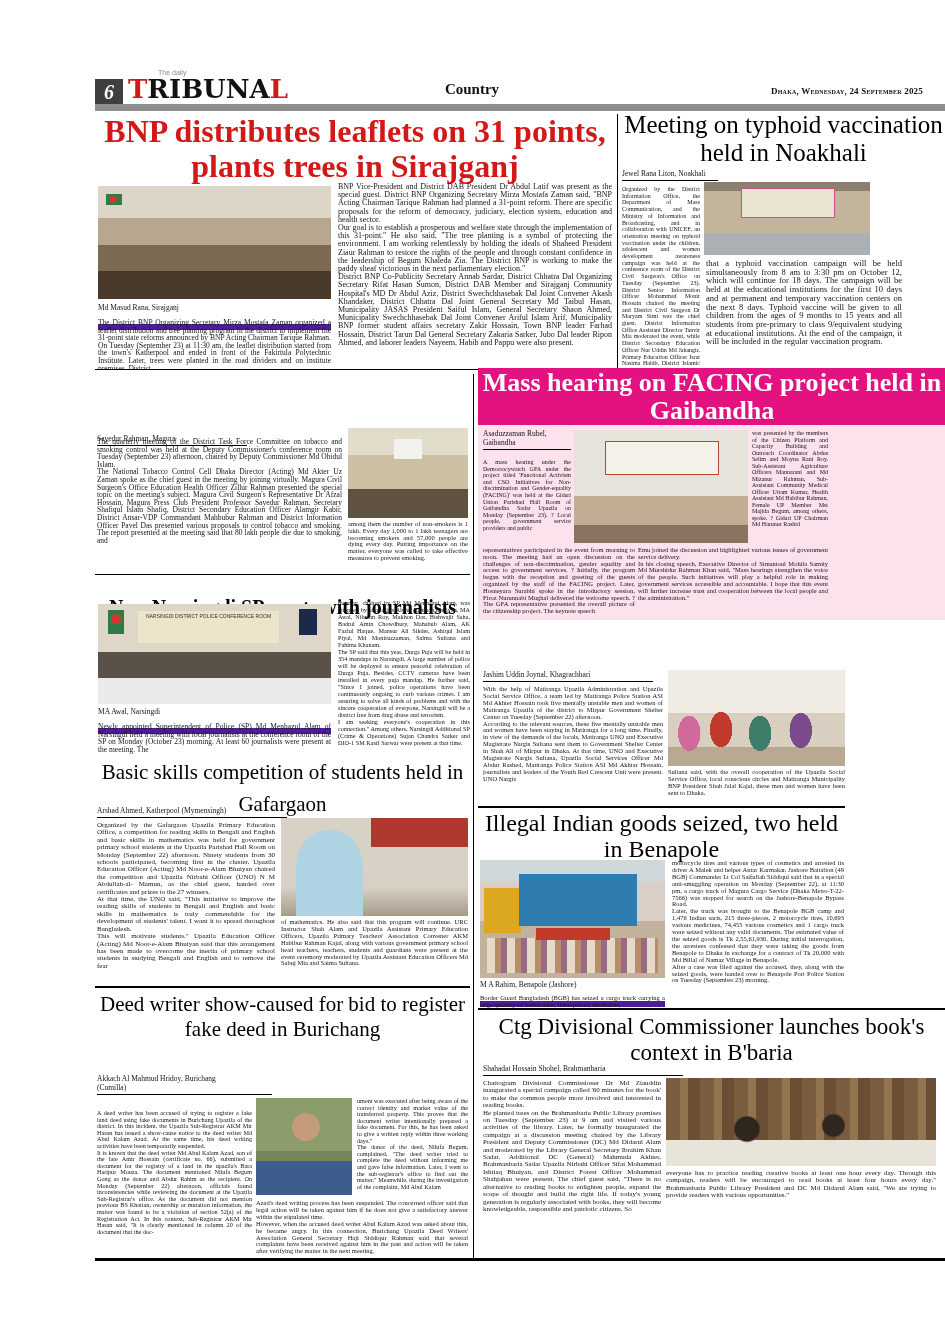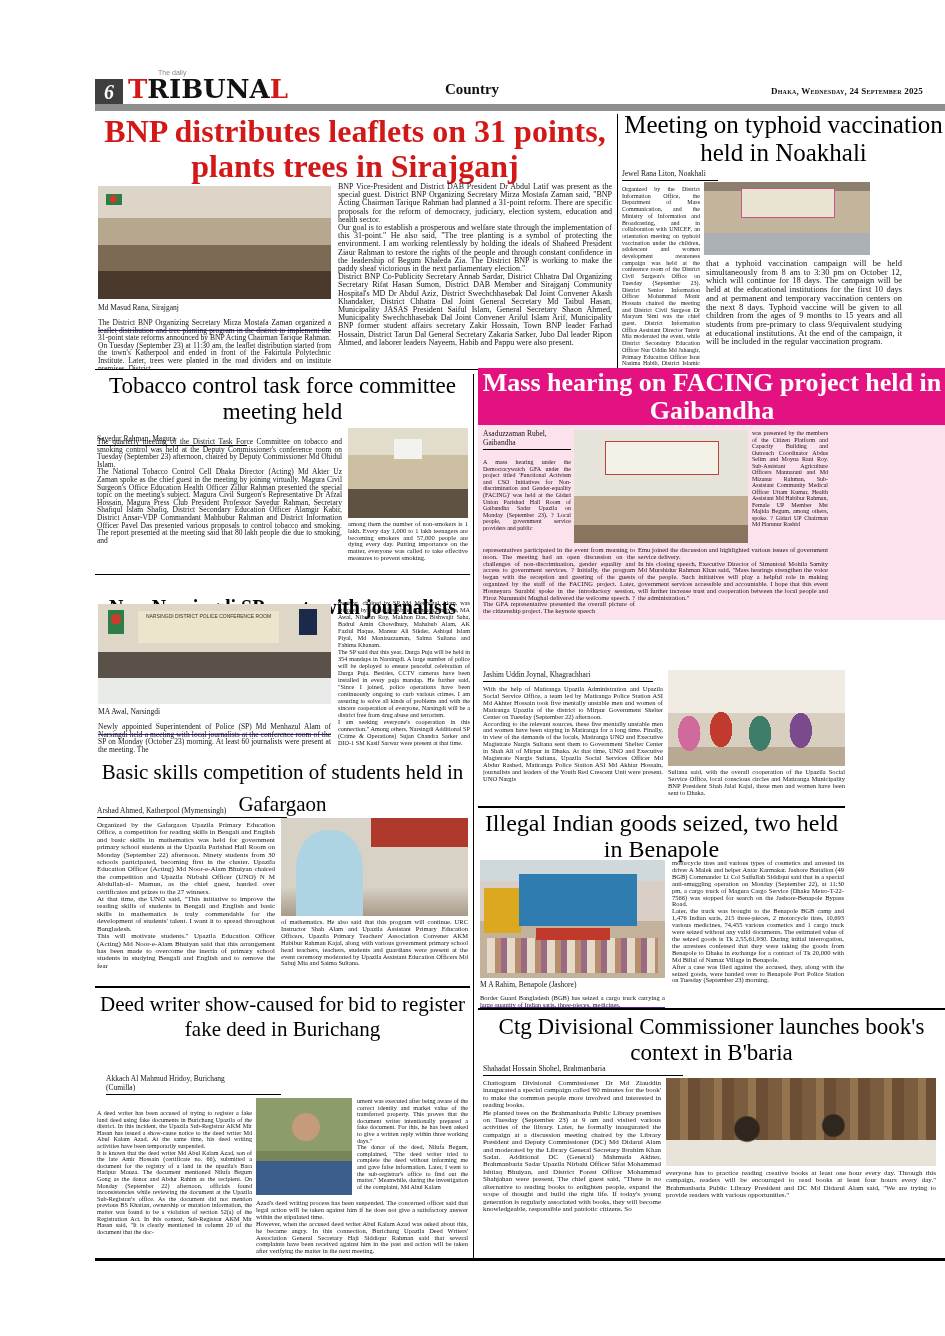--- a/index.html
+++ b/index.html
@@ -3,21 +3,21 @@
 <meta charset="utf-8">
 <style>
   html,body{margin:0;padding:0;background:#f2f2f2;}
   .page{position:relative;width:945px;height:1336px;background:#fff;margin:0 auto;overflow:hidden;
         font-family:"Liberation Serif","DejaVu Serif",serif;color:#111;}
   .txt{position:absolute;text-align:justify;white-space:pre-line;overflow:hidden;color:#151515;}
   .hl{position:absolute;font-weight:bold;text-align:center;color:#000;}
   .byline{position:absolute;font-size:7.5px;border-bottom:1px solid #000;padding-bottom:2px;color:#151515;white-space:pre-line;}
   .rule{position:absolute;background:#000;}
   .photo{position:absolute;overflow:hidden;}
-  .capline{position:absolute;font-size:7.5px;border-bottom:1px solid #4c1d95;padding-bottom:18px;color:#151515;}
+  .capline{position:absolute;font-size:7.5px;border-bottom:6px solid #4c1d95;padding-bottom:12px;color:#151515;}
   
   .pagenum{position:absolute;left:95px;top:79px;width:28px;height:27px;background:#3f3f3f;color:#fff;
            font-style:italic;font-size:20px;font-weight:bold;text-align:center;line-height:27px;}
   .masthead{position:absolute;left:128px;top:69px;line-height:1;}
   .masthead .daily{font-size:7px;color:#8a8a8a;margin-left:30px;font-family:"Liberation Sans",sans-serif;display:block;}
   .masthead .big{font-size:26px;font-weight:900;letter-spacing:0px;font-family:"DejaVu Serif",serif;}
   .masthead .red{color:#d21917;}
   .masthead .blk{color:#121212;}
   .section-label{position:absolute;left:372px;top:81px;width:200px;text-align:center;font-weight:bold;font-size:15px;}
   .dateline{position:absolute;left:660px;top:86px;width:263px;text-align:right;font-weight:bold;font-size:9px;
@@ -66,21 +66,20 @@
   <div class="txt" style="left:622px;top:186px;width:78px;height:190px;font-size:6px;line-height:6.7px;">Organized by the District Information Office, the Department of Mass Communication, and the Ministry of Information and Broadcasting, and in collaboration with UNICEF, an orientation meeting on typhoid vaccination under the children, adolescent and women development awareness campaign was held at the conference room of the District Civil Surgeon's Office on Tuesday (September 23). District Senior Information Officer Mohammad Monir Hossain chaired the meeting and District Civil Surgeon Dr Maryam Simi was the chief guest. District Information Office Assistant Director Tanvir Mia moderated the event, while District Secondary Education Officer Nur Uddin Md Jahangir, Primary Education Officer Israt Nasima Habib, District Islamic Foundation Deputy Director Abdullah Al Masud and Mass Communication Department, Dhaka Assistant Director Ujjal Hossain were the special guests. Speakers at the meeting said</div>
   <div class="photo" style="left:704px;top:182px;width:166px;height:73px;
        background:linear-gradient(0deg,#aab0b4 0 30%,rgba(0,0,0,0) 30%),linear-gradient(180deg,#8c7f6d 0 12%,#c3b49c 12% 100%);">
     <div style="position:absolute;left:22%;top:8%;width:56%;height:38%;background:#e9e3d2;border:1px solid #c9538a;"></div>
   </div>
   <div class="txt" style="left:706px;top:259px;width:196px;height:114px;font-size:8.5px;line-height:8.7px;">that a typhoid vaccination campaign will be held simultaneously from 8 am to 3:30 pm on October 12, which will continue for 18 days. The campaign will be held at the educational institutions for the first 10 days and at permanent and temporary vaccination centers on the next 8 days. Typhoid vaccine will be given to all children from the ages of 9 months to 15 years and all students from pre-primary to class 9/equivalent studying at educational institutions. At the end of the campaign, it will be included in the regular vaccination program.</div>
 
   <div class="rule" style="left:95px;top:369px;width:517px;height:1px;"></div>
   <div class="rule" style="left:473px;top:374px;width:1px;height:884px;"></div>
 
-  <div class="hl" style="left:95px;top:373px;width:375px;font-size:23px;line-height:26px;font-weight:normal;">Tobacco control task force committee meeting held</div>
   <div class="byline" style="left:97px;top:424px;width:150px;margin-top:10px;">Sayedur Rahman, Magura</div>
   <div class="txt" style="left:97px;top:438px;width:245px;height:136px;font-size:7.5px;line-height:7.6px;">The quarterly meeting of the District Task Force Committee on tobacco and smoking control was held at the Deputy Commissioner's conference room on Tuesday (September 23) afternoon, chaired by Deputy Commissioner Md Ohidul Islam.
 The National Tobacco Control Cell Dhaka Director (Acting) Md Akter Uz Zaman spoke as the chief guest in the meeting by joining virtually. Magura Civil Surgeon's Office Education Health Officer Zillur Rahman presented the special topic on the meeting's subject. Magura Civil Surgeon's Representative Dr Afzal Hossain, Magura Press Club President Professor Sayedur Rahman, Secretary Shafiqul Islam Shafiq, District Secondary Education Officer Alamgir Kabir, District Ansar-VDP Commandant Mahbubur Rahman and District Information Officer Pavel Das presented various proposals to control tobacco and smoking.  The report presented at the meeting said that 80 lakh people die due to smoking, and</div>
   <div class="photo" style="left:348px;top:428px;width:120px;height:90px;
        background:linear-gradient(0deg,#5f5242 0 32%,rgba(0,0,0,0) 32%),linear-gradient(180deg,#e2dccb 0 30%,#cdbfa2 30% 100%);">
     <div style="position:absolute;left:38%;top:12%;width:24%;height:22%;background:#f2f2ee;"></div>
   </div>
   <div class="txt" style="left:348px;top:521px;width:120px;height:54px;font-size:6.5px;line-height:6.8px;">among them the number of non-smokers is 1 lakh. Every day 1,000 to 1 lakh teenagers are becoming smokers and 57,000 people are dying every day. Putting importance on the matter, everyone was called to take effective measures to prevent smoking.</div>
 
   <div class="facing-bg"></div>
@@ -148,21 +147,21 @@
     <div style="position:absolute;left:30%;bottom:32%;width:40%;height:10%;background:#c0392b;"></div>
   </div>
   <div class="capline" style="left:480px;top:980px;width:185px;">M A Rahim, Benapole (Jashore)</div>
   <div class="txt" style="left:480px;top:995px;width:185px;height:18px;font-size:6.5px;line-height:6.9px;">Border Guard Bangladesh (BGB) has seized a cargo truck carrying a large quantity of Indian saris, three-pieces, medicines,</div>
   <div class="txt" style="left:672px;top:860px;width:172px;height:152px;font-size:6.5px;line-height:6.9px;">motorcycle tires and various types of cosmetics and arrested its driver A Malek and helper Antar Karmakar. Jashore Battalion (49 BGB) Commander Lt Col Saifullah Siddiqui said that in a special anti-smuggling operation on Monday (September 22), at 11:30 pm, a cargo truck of Magura Cargo Service (Dhaka Metro-T-22-7566) was stopped for search on the Jashore-Benapole Bypass Road.
 Later, the truck was brought to the Benapole BGB camp and 1,476 Indian saris, 215 three-pieces, 2 motorcycle tires, 10,693 various medicines, 74,455 various cosmetics and 1 cargo truck were seized without any valid documents. The estimated value of the seized goods is Tk 2,55,61,930. During initial interrogation, the arrestees confessed that they were taking the goods from Benapole to Dhaka in exchange for a contract of Tk 20,000 with Md Billal of Namaz Village in Benapole.
 After a case was filed against the accused, they, along with the seized goods, were handed over to Benapole Port Police Station on Tuesday (September 23) morning.</div>
 
   <div class="rule" style="left:95px;top:986px;width:375px;height:2px;"></div>
   <div class="hl" style="left:95px;top:992px;width:375px;font-size:21px;line-height:25px;font-weight:normal;">Deed writer show-caused for bid to register fake deed in Burichang</div>
-  <div class="byline" style="left:97px;top:1074px;width:175px;margin-left:9px;">Akkach Al Mahmud Hridoy, Burichang
+  <div class="byline" style="left:97px;top:1074px;width:175px;">Akkach Al Mahmud Hridoy, Burichang
 (Cumilla)</div>
   <div class="txt" style="left:97px;top:1110px;width:155px;height:148px;font-size:6.2px;line-height:6.6px;">A deed writer has been accused of trying to register a fake land deed using fake documents in Burichang Upazila of the district. In this incident, the Upazila Sub-Registrar AKM Mir Hasan has issued a show-cause notice to the deed writer Md Abul Kalam Azad. At the same time, his deed writing activities have been temporarily suspended.
 It is known that the deed writer Md Abul Kalam Azad, son of the late Amir Hossain (certificate no. 66), submitted a document for the registry of a land in the upazila's Bara Haripur Mouza. The document mentioned Nilufa Begum Gong as the donor and Abdur Rahim as the recipient. On Monday (September 22) afternoon, officials found inconsistencies while reviewing the document at the Upazila Sub-Registrar's office. As the document did not mention previous BS Khatian, ownership or mutation information, the matter was found to be a violation of section 52(a) of the Registration Act. In this context, Sub-Registrar AKM Mir Hasan said, "It is clearly mentioned in column 20 of the document that the doc-</div>
   <div class="photo" style="left:256px;top:1098px;width:96px;height:97px;
        background:radial-gradient(circle at 52% 30%,#c59c79 0 16%,rgba(0,0,0,0) 17%),
                   linear-gradient(0deg,#3d5e8c 0 35%,rgba(0,0,0,0) 35%),
                   linear-gradient(180deg,#8c9c6b 0 55%,#77865a 55% 100%);"></div>
   <div class="txt" style="left:357px;top:1098px;width:111px;height:98px;font-size:6.2px;line-height:6.6px;">ument was executed after being aware of the correct identity and market value of the transferred property. This proves that the document writer intentionally prepared a fake document. For this, he has been asked to give a written reply within three working days."
 The donor of the deed, Nilufa Begum, complained, "The deed writer tried to complete the deed without informing me and gave false information. Later, I went to the sub-registrar's office to find out the matter." Meanwhile, during the investigation of the complaint, Md Abul Kalam</div>
   <div class="txt" style="left:256px;top:1200px;width:212px;height:60px;font-size:6.5px;line-height:6.9px;">Azad's deed writing process has been suspended. The concerned officer said that legal action will be taken against him if he does not give a satisfactory answer within the stipulated time.

